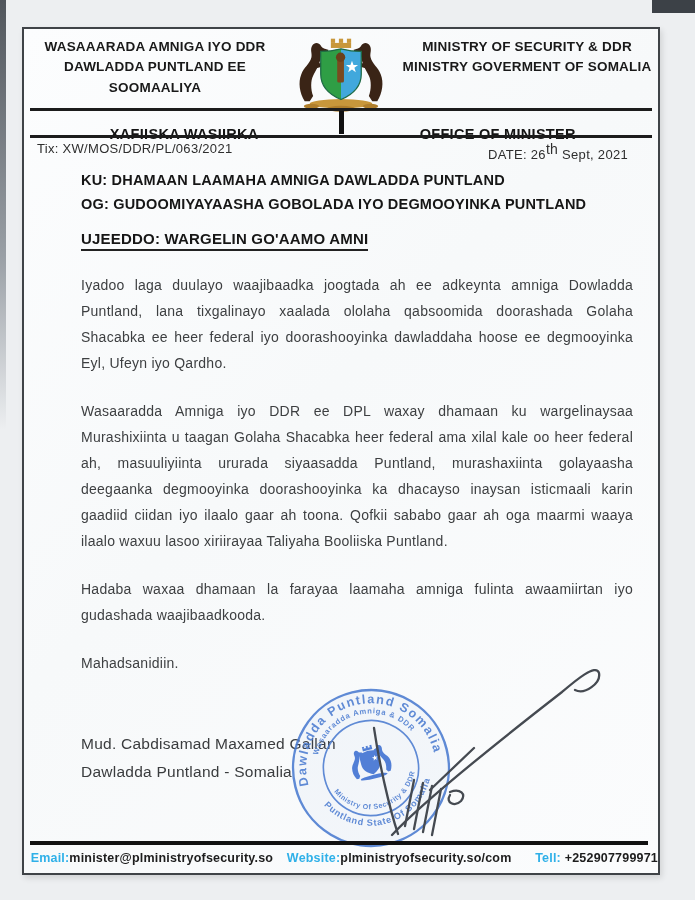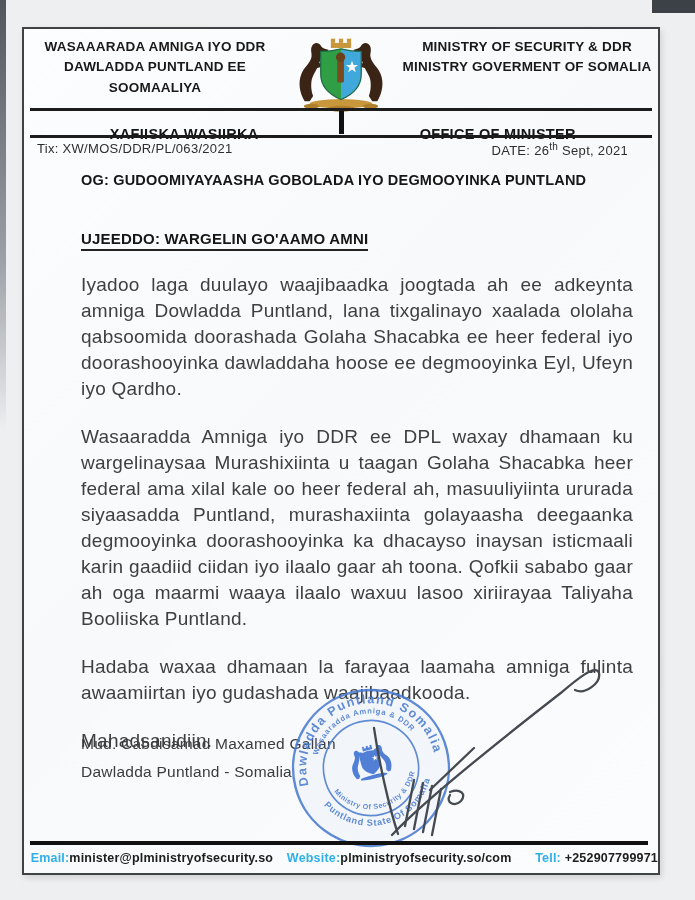--- a/index.html
+++ b/index.html
@@ -23,27 +23,27 @@
   .lh-col{flex:1;text-align:center;font-weight:bold;font-size:13.5px;line-height:1.5;color:#191919;letter-spacing:0.2px;}
   .lh-emblem{width:118px;height:76px;flex:0 0 auto;display:flex;align-items:center;justify-content:center;}
   .rule{position:absolute;left:6px;right:6px;height:3px;background:#1c1c1c;}
   .rule1{top:79px;}
   .rule2{top:106px;}
   .office-row{position:absolute;left:6px;right:6px;top:82px;height:23px;display:flex;align-items:center;}
   .office-cell{flex:1;text-align:center;font-weight:bold;font-size:14.5px;color:#141414;letter-spacing:0.3px;margin-top:23px;}
   .office-divider{width:5px;height:23px;background:#111;flex:0 0 auto;}
   .ref-row{position:absolute;left:13px;right:30px;top:112px;display:flex;justify-content:space-between;
     font-size:13px;color:#2e2e2e;letter-spacing:0.3px;}
-  .ref-row sup{font-size:10px;}
+  .ref-row sup{font-size:14px;}
   
   .subject-block{position:absolute;left:57px;top:139px;font-weight:bold;font-size:14.5px;line-height:24px;color:#161616;letter-spacing:0.2px;}
   .ujeeddo{position:absolute;left:57px;top:201px;font-weight:bold;font-size:15px;color:#161616;
     border-bottom:2px solid #222;padding-bottom:2px;letter-spacing:0.2px;}
   .body-text{position:absolute;left:57px;top:243px;width:552px;
-    font-size:19px;line-height:26px;color:#3d3f41;text-align:justify;letter-spacing:0.25px;}
+    font-size:14px;line-height:26px;color:#3d3f41;text-align:justify;letter-spacing:0.25px;}
   .body-text p{margin:0 0 22px 0;}
   .closing{margin-top:30px;text-align:left;}
   .sig-block{position:absolute;left:57px;top:701px;font-size:15.5px;line-height:28px;color:#3a3c3e;letter-spacing:0.25px;}
   .sig-block div{white-space:nowrap;}
   
   .stamp{position:absolute;left:261px;top:653px;width:172px;height:172px;opacity:0.88;}
   .signature{position:absolute;left:333px;top:626px;width:272px;height:200px;}
   
   .footer-rule{position:absolute;left:6px;right:10px;top:812px;height:4px;background:#111;}
   .footer{position:absolute;left:0;right:0;top:822px;text-align:right;font-size:12.5px;font-weight:bold;color:#1d1d1d;letter-spacing:0.2px;}
@@ -111,20 +111,21 @@
   </div>
 
   <div class="rule rule2"></div>
 
   <div class="ref-row">
     <span>Tix: XW/MOS/DDR/PL/063/2021</span>
     <span><span>DATE: 26</span><sup>th</sup><span> Sept, 2021</span></span>
   </div>
 
   <div class="subject-block">
+    <div>KU: DHAMAAN LAAMAHA AMNIGA DAWLADDA PUNTLAND</div>
     <div>OG: GUDOOMIYAYAASHA GOBOLADA IYO DEGMOOYINKA PUNTLAND</div>
   </div>
 
   <div class="ujeeddo">UJEEDDO: WARGELIN GO'AAMO AMNI</div>
 
   <div class="body-text">
     <p>Iyadoo laga duulayo waajibaadka joogtada ah ee adkeynta amniga Dowladda Puntland, lana tixgalinayo xaalada ololaha qabsoomida doorashada Golaha Shacabka ee heer federal iyo doorashooyinka dawladdaha hoose ee degmooyinka Eyl, Ufeyn iyo Qardho.</p>
     <p>Wasaaradda Amniga iyo DDR ee DPL waxay dhamaan ku wargelinaysaa Murashixiinta u taagan Golaha Shacabka heer federal ama xilal kale oo heer federal ah, masuuliyiinta ururada siyaasadda Puntland, murashaxiinta golayaasha deegaanka degmooyinka doorashooyinka ka dhacayso inaysan isticmaali karin gaadiid ciidan iyo ilaalo gaar ah toona. Qofkii sababo gaar ah oga maarmi waaya ilaalo waxuu lasoo xiriirayaa Taliyaha Booliiska Puntland.</p>
     <p>Hadaba waxaa dhamaan la farayaa laamaha amniga fulinta awaamiirtan iyo gudashada waajibaadkooda.</p>
     <p class="closing">Mahadsanidiin.</p>

